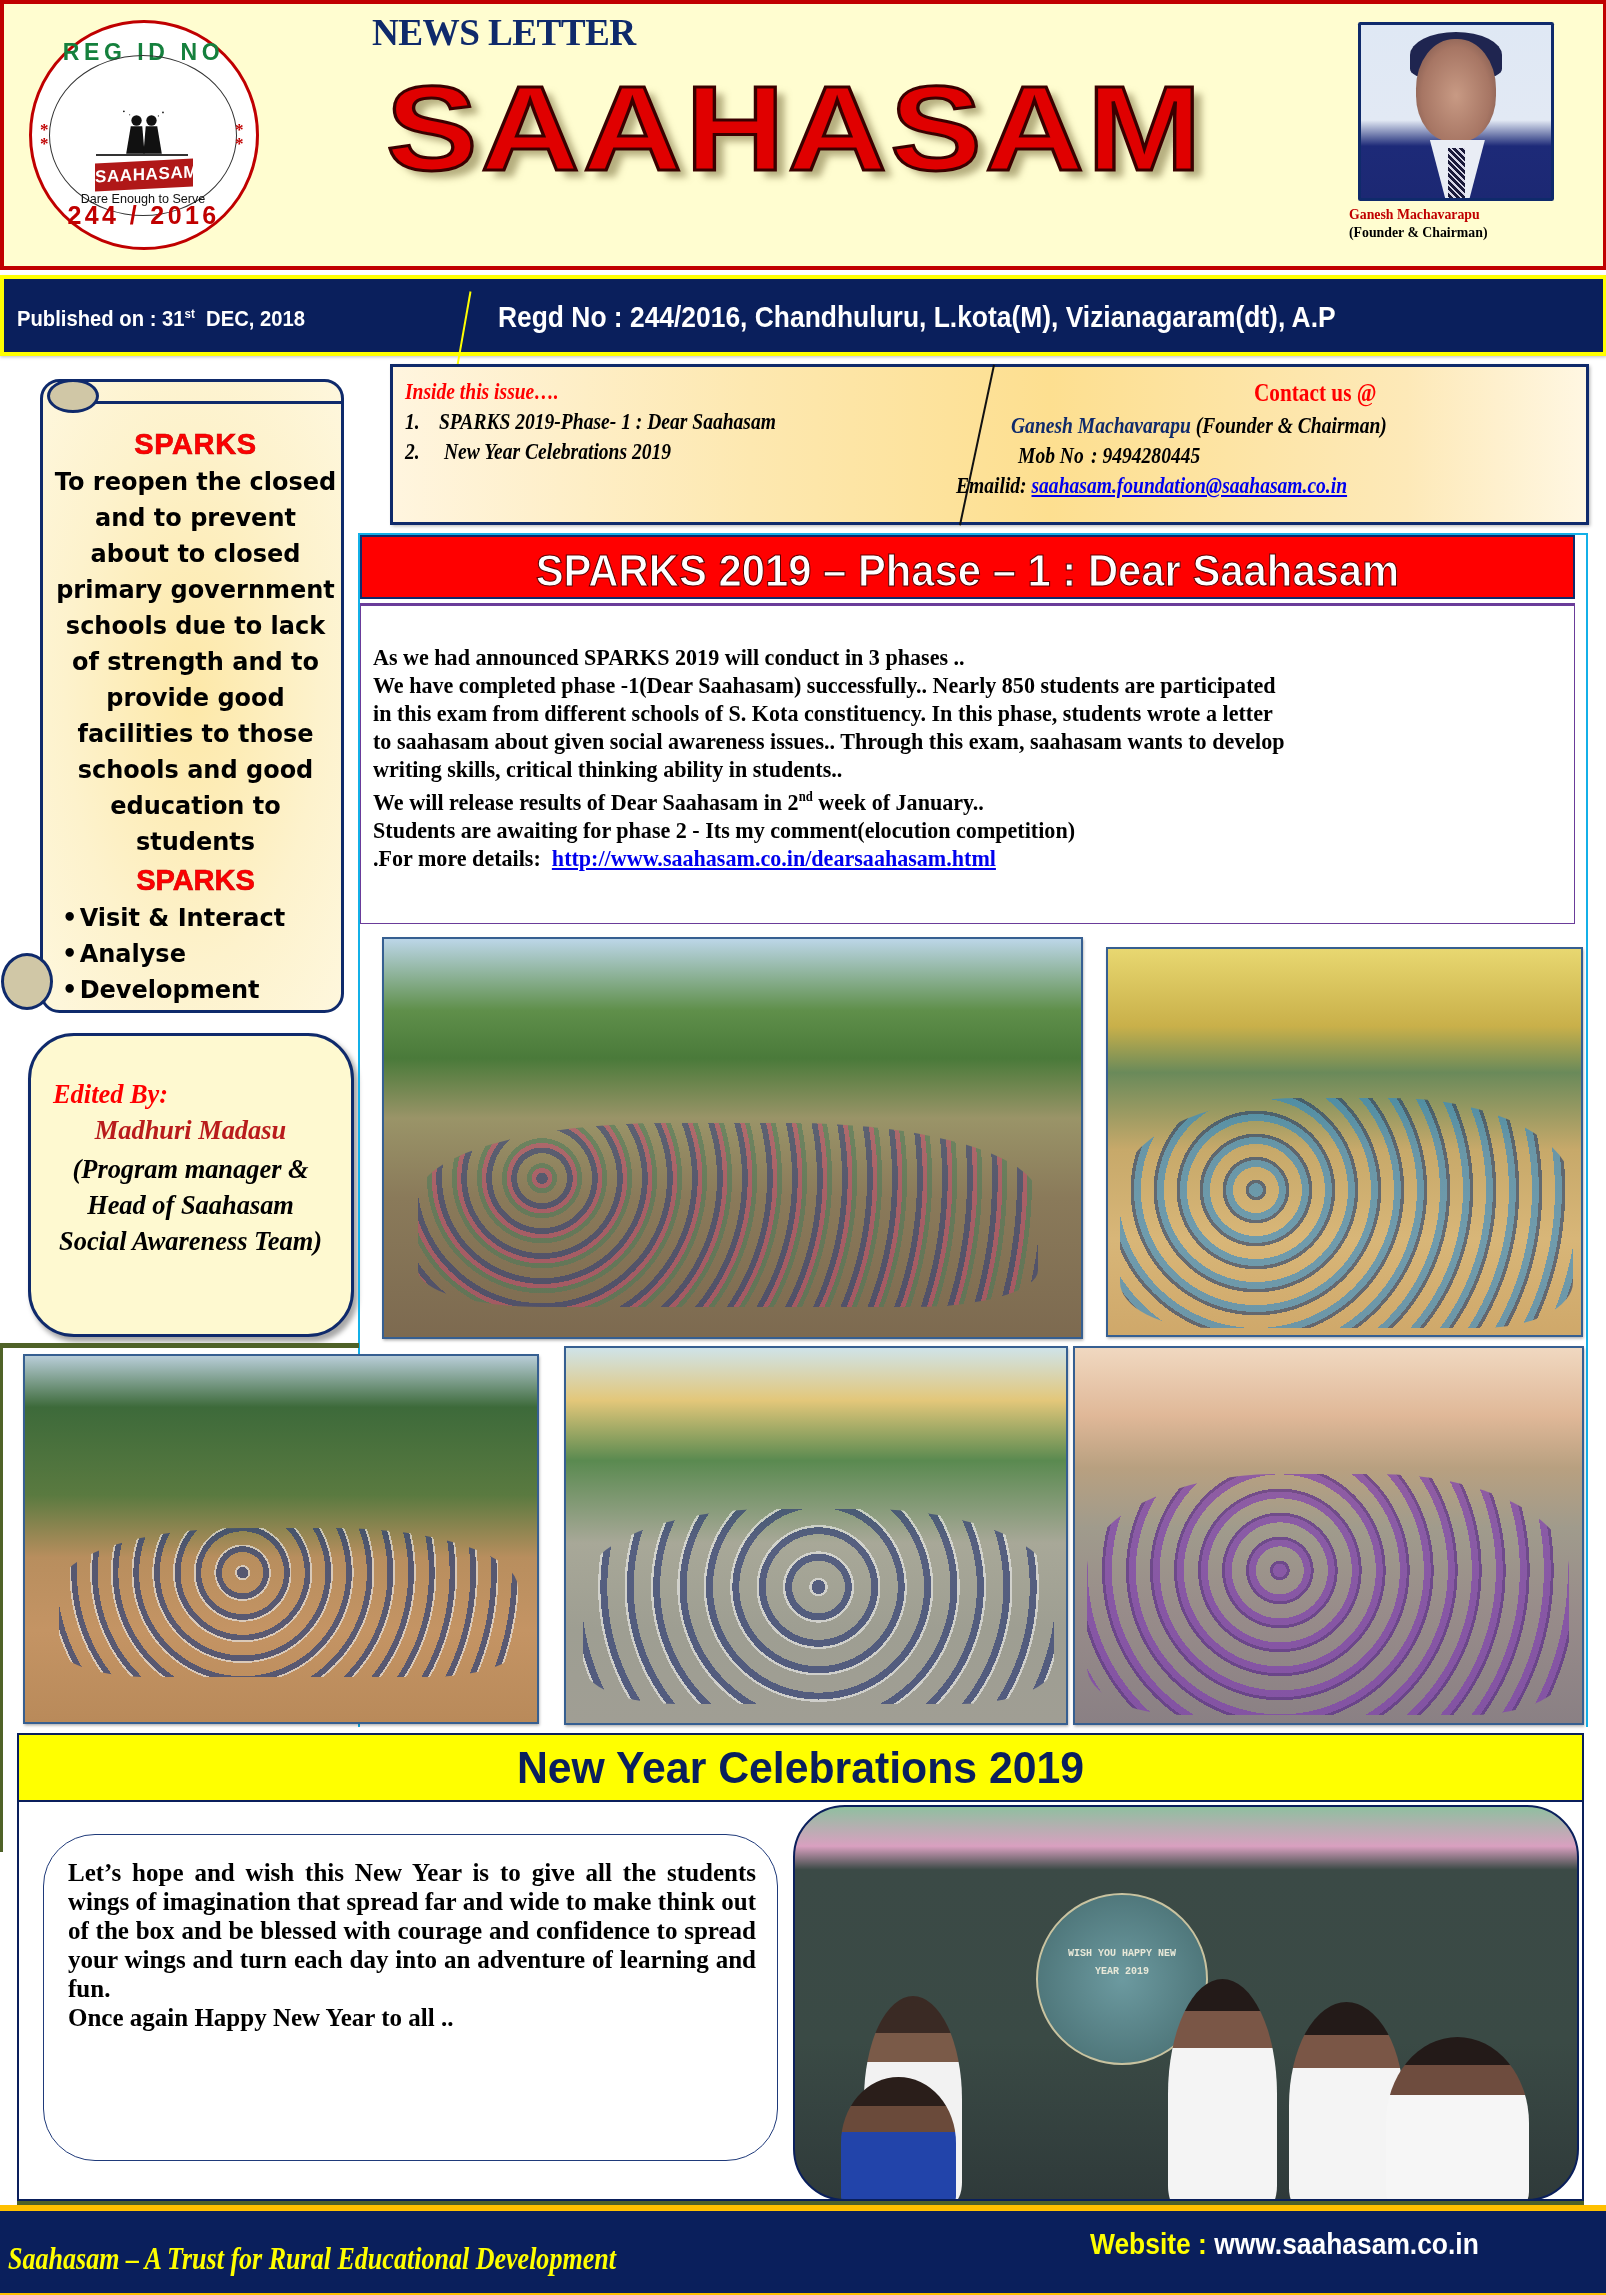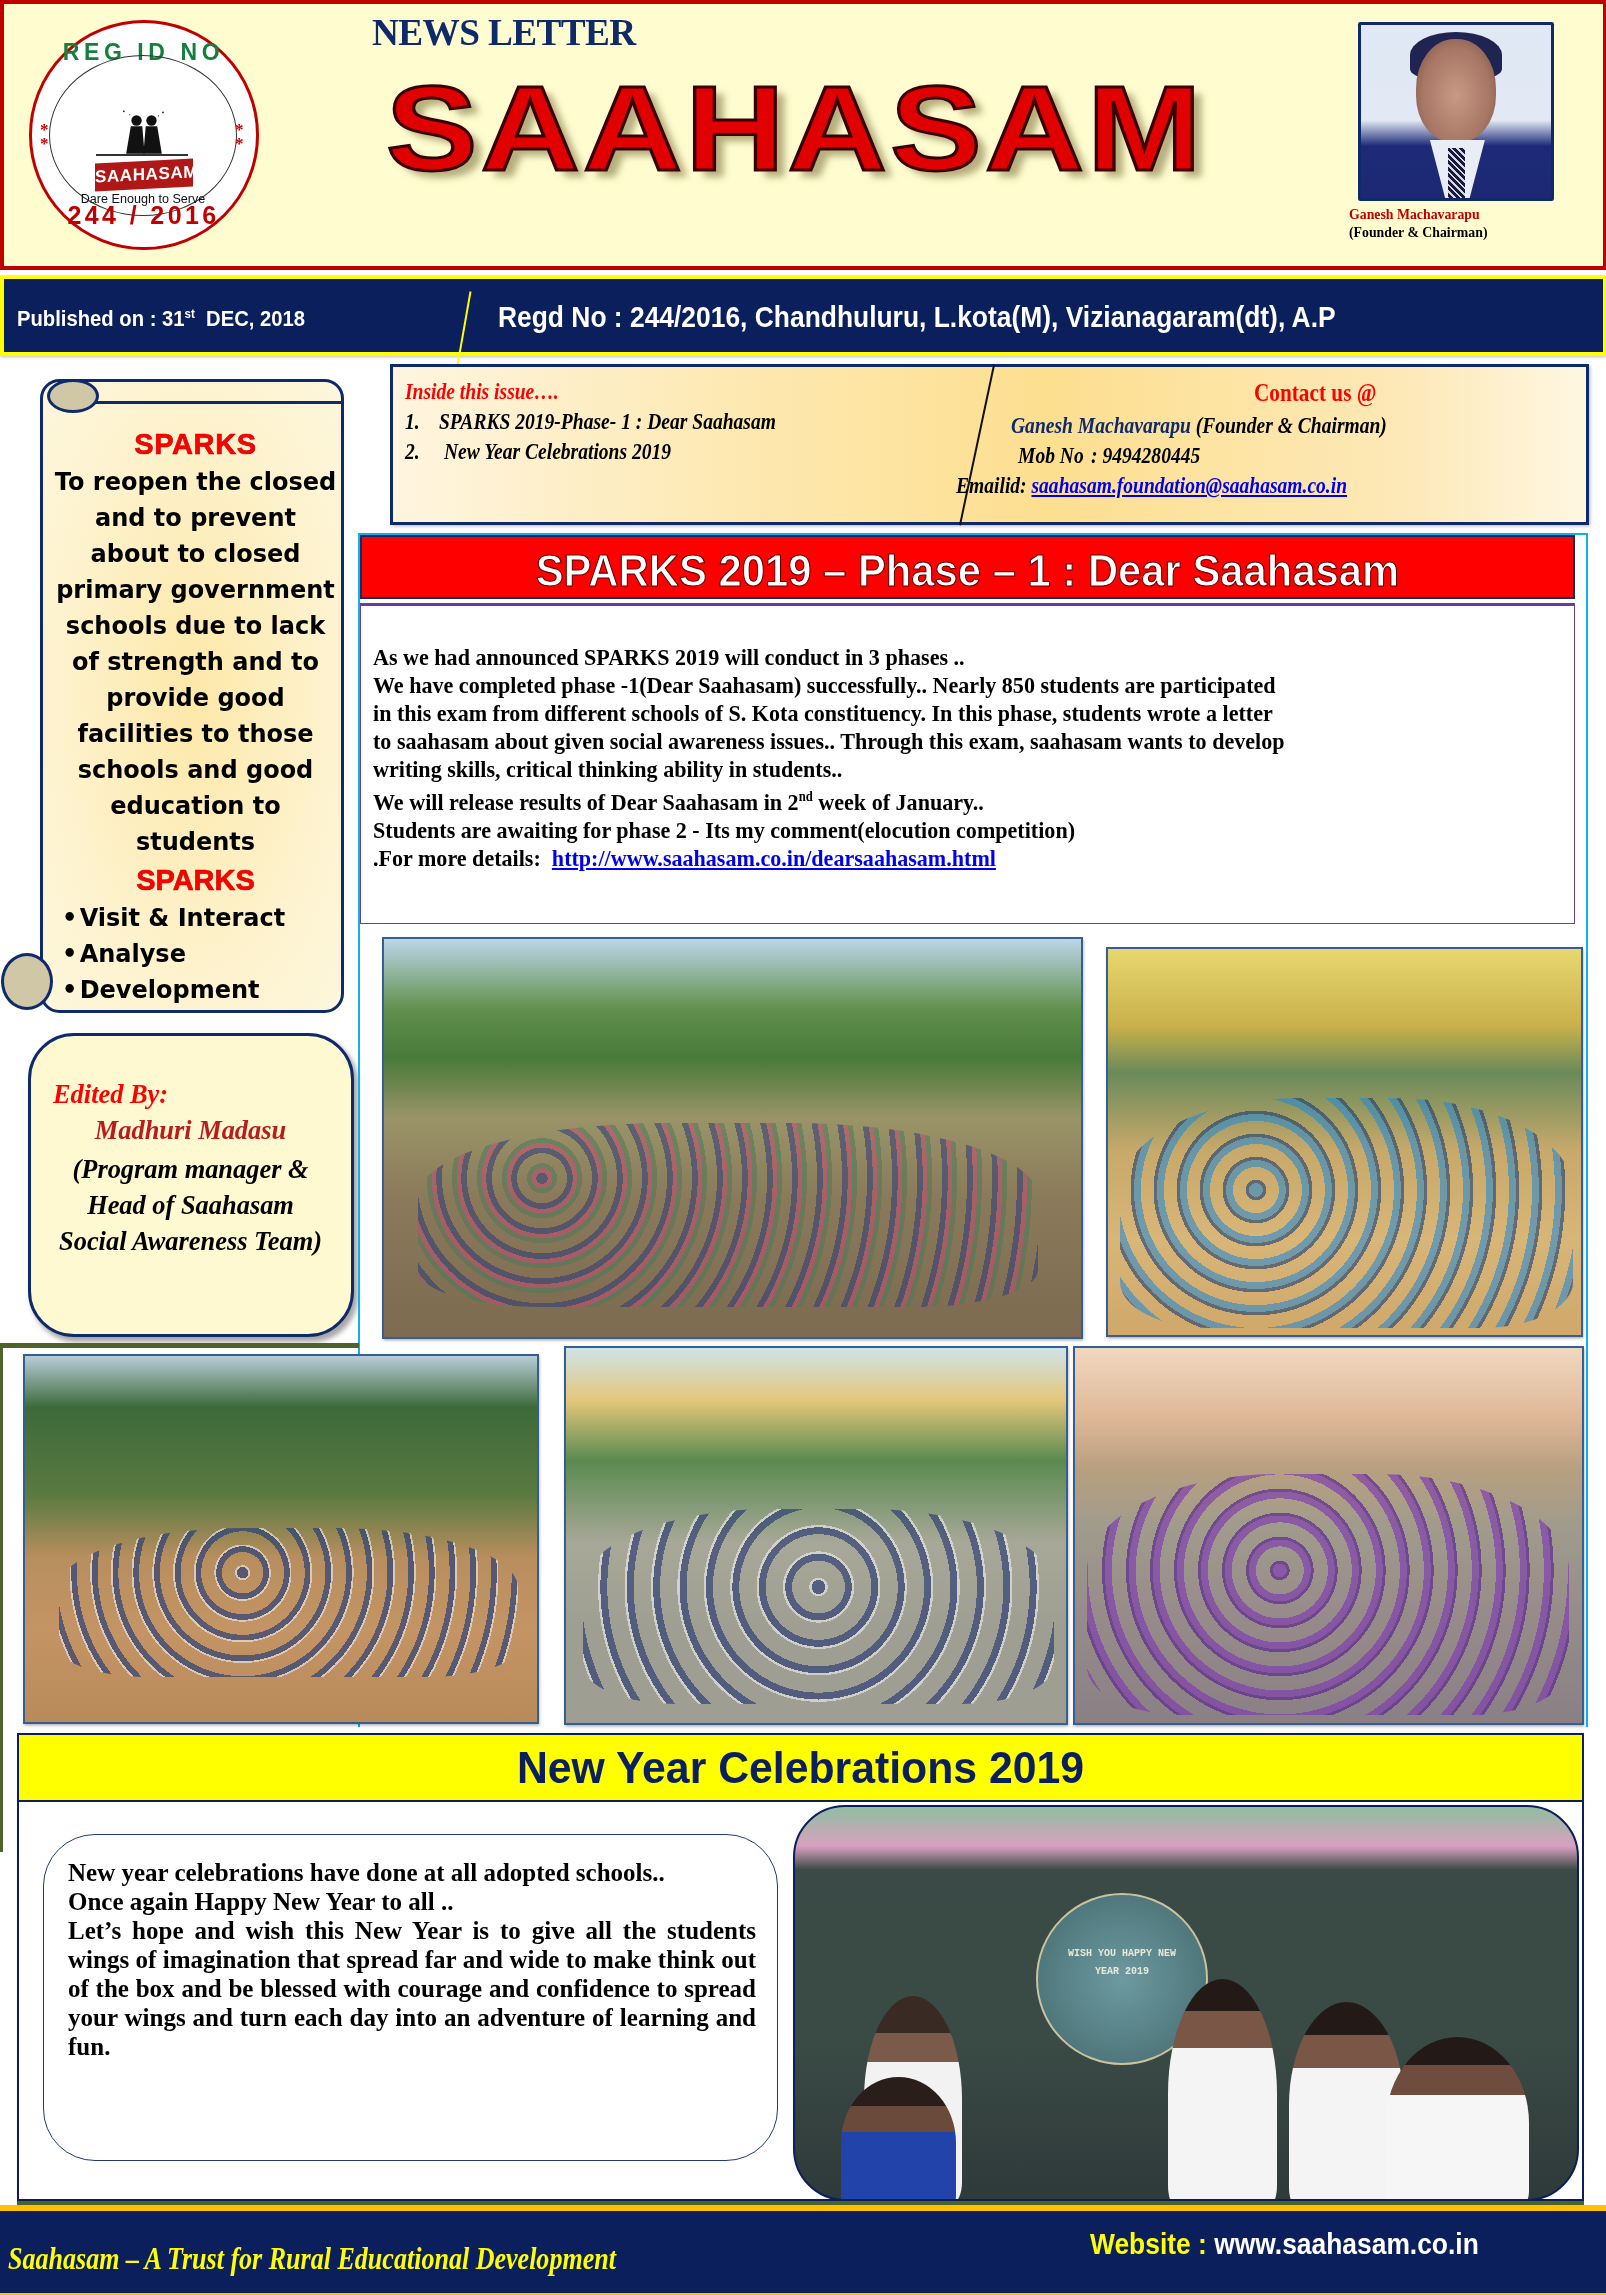--- a/index.html
+++ b/index.html
@@ -221,23 +221,22 @@
 </div>
 <div class="abs pic pic5">
   <div class="crowd" style="left:11.5px;top:126px;width:482px;height:241px;background:repeating-radial-gradient(circle at 40% 40%, #8040b0 0 6.9px, #5a2a8a 6.9px 9.8px, transparent 9.8px 24px);opacity:0.7"></div>
 </div>
 
 <div class="abs ny-head"></div>
 <div class="abs ny-title">New Year Celebrations 2019</div>
 <div class="abs ny-frame"></div>
 <div class="abs ny-textbox"></div>
 <div class="abs ny-text">
-  <p>New year celebrations have done at all adopted schools..</p>
+  <p>Let’s hope and wish this New Year is to give all the students wings of imagination that spread far and wide to make think out of the box and be blessed with courage and confidence to spread your wings and turn each day into an adventure of learning and fun.</p>
   <p>Once again Happy New Year to all ..</p>
-  <p>Let’s hope and wish this New Year is to give all the students wings of imagination that spread far and wide to make think out of the box and be blessed with courage and confidence to spread your wings and turn each day into an adventure of learning and fun.</p>
 </div>
 <div class="abs ny-photo">
   <div class="chalk-circle"></div>
   <div class="chalk-text">WISH YOU HAPPY NEW YEAR 2019</div>
   <div class="kid" style="left:69px;top:189px;width:98px;height:207px;background:linear-gradient(180deg,#3a2a24 0 18%,#7a5a48 18% 32%,#f2f2f2 32% 100%)"></div>
   <div class="kid" style="left:46px;top:270px;width:115px;height:132px;background:linear-gradient(180deg,#2a1e1a 0 22%,#6a4a3a 22% 42%,#2244aa 42% 100%)"></div>
   <div class="kid" style="left:373px;top:172px;width:109px;height:230px;background:linear-gradient(180deg,#231a18 0 14%,#7a5646 14% 30%,#f4f4f4 30% 100%)"></div>
   <div class="kid" style="left:494px;top:195px;width:115px;height:207px;background:linear-gradient(180deg,#231a18 0 16%,#7a5646 16% 32%,#f4f4f4 32% 100%)"></div>
   <div class="kid" style="left:591px;top:230px;width:143px;height:172px;background:linear-gradient(180deg,#231a18 0 16%,#6e4c3e 16% 34%,#f6f6f6 34% 100%)"></div>
 </div>

